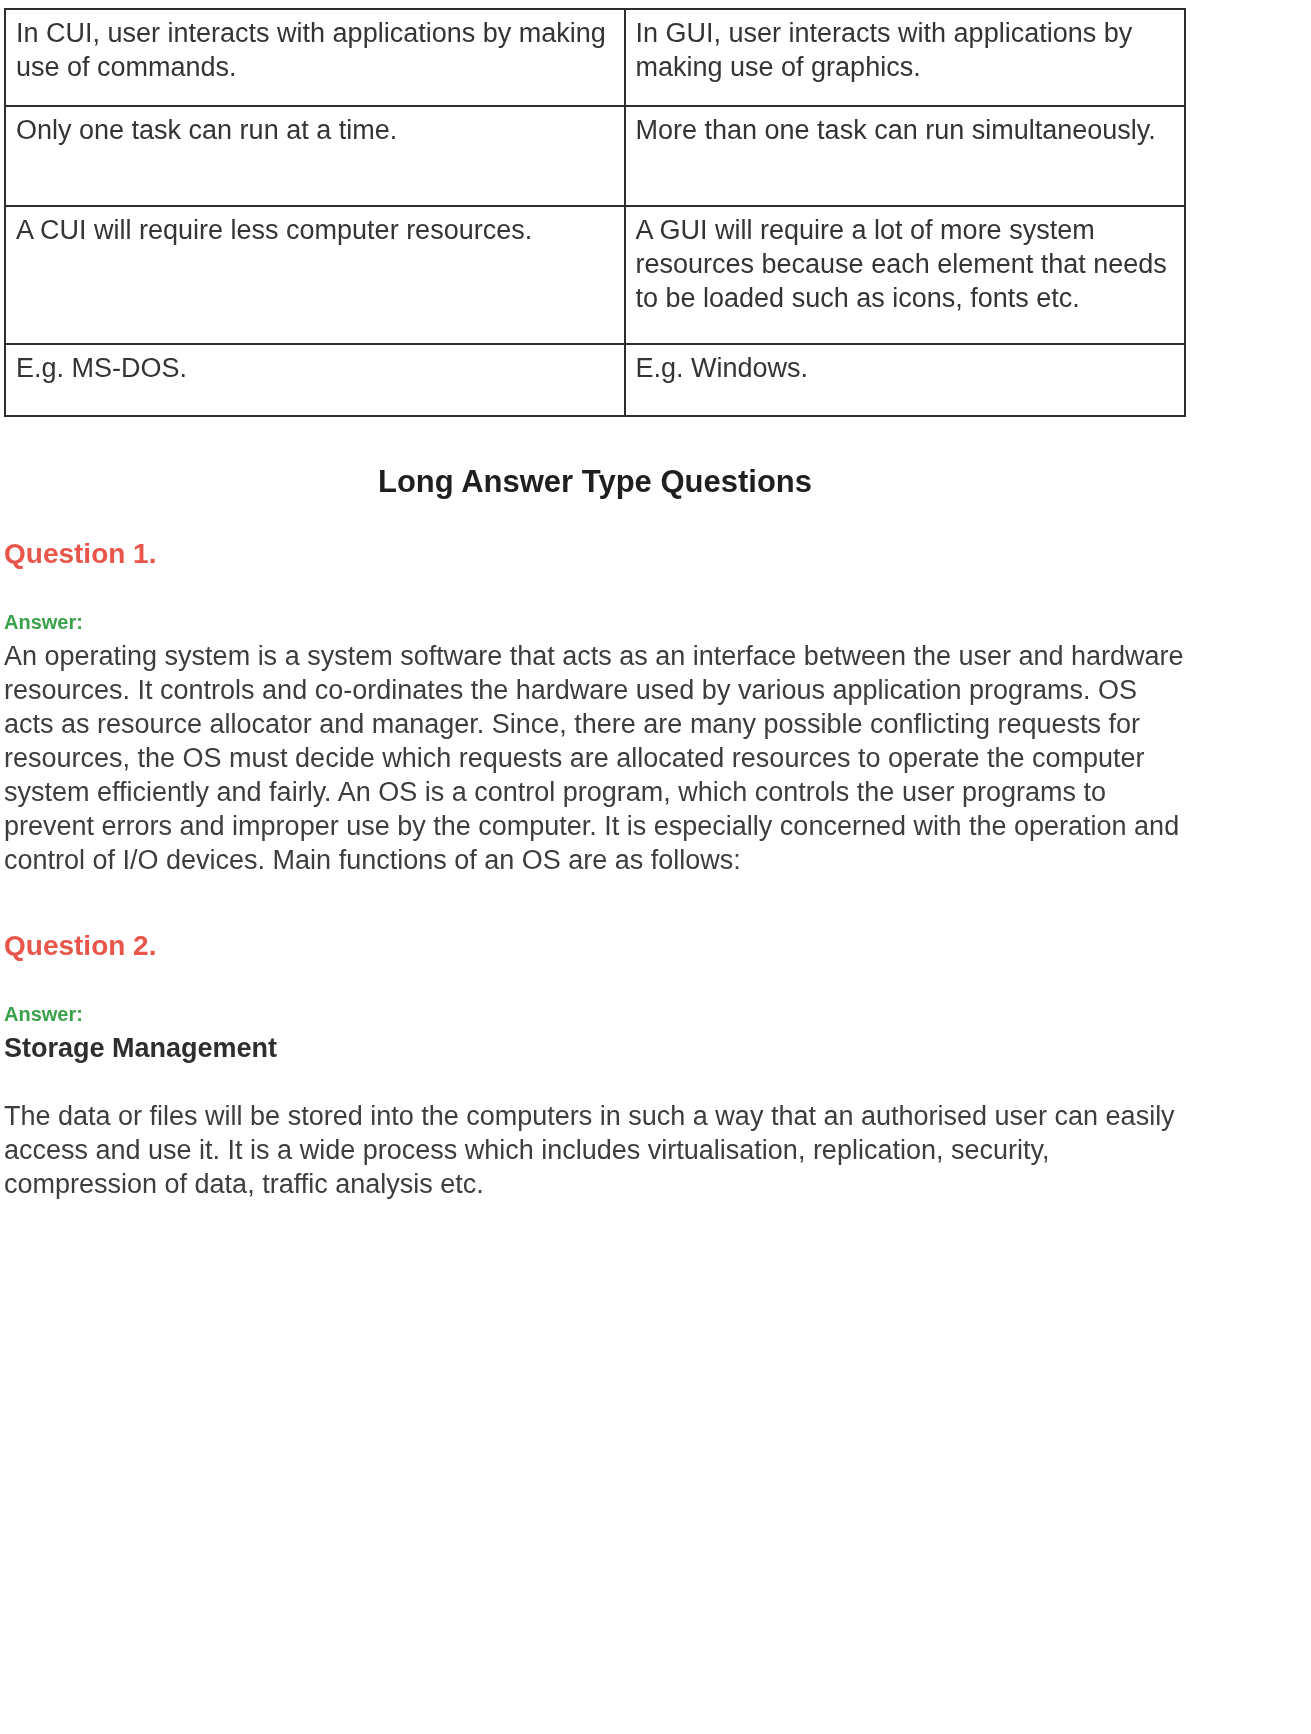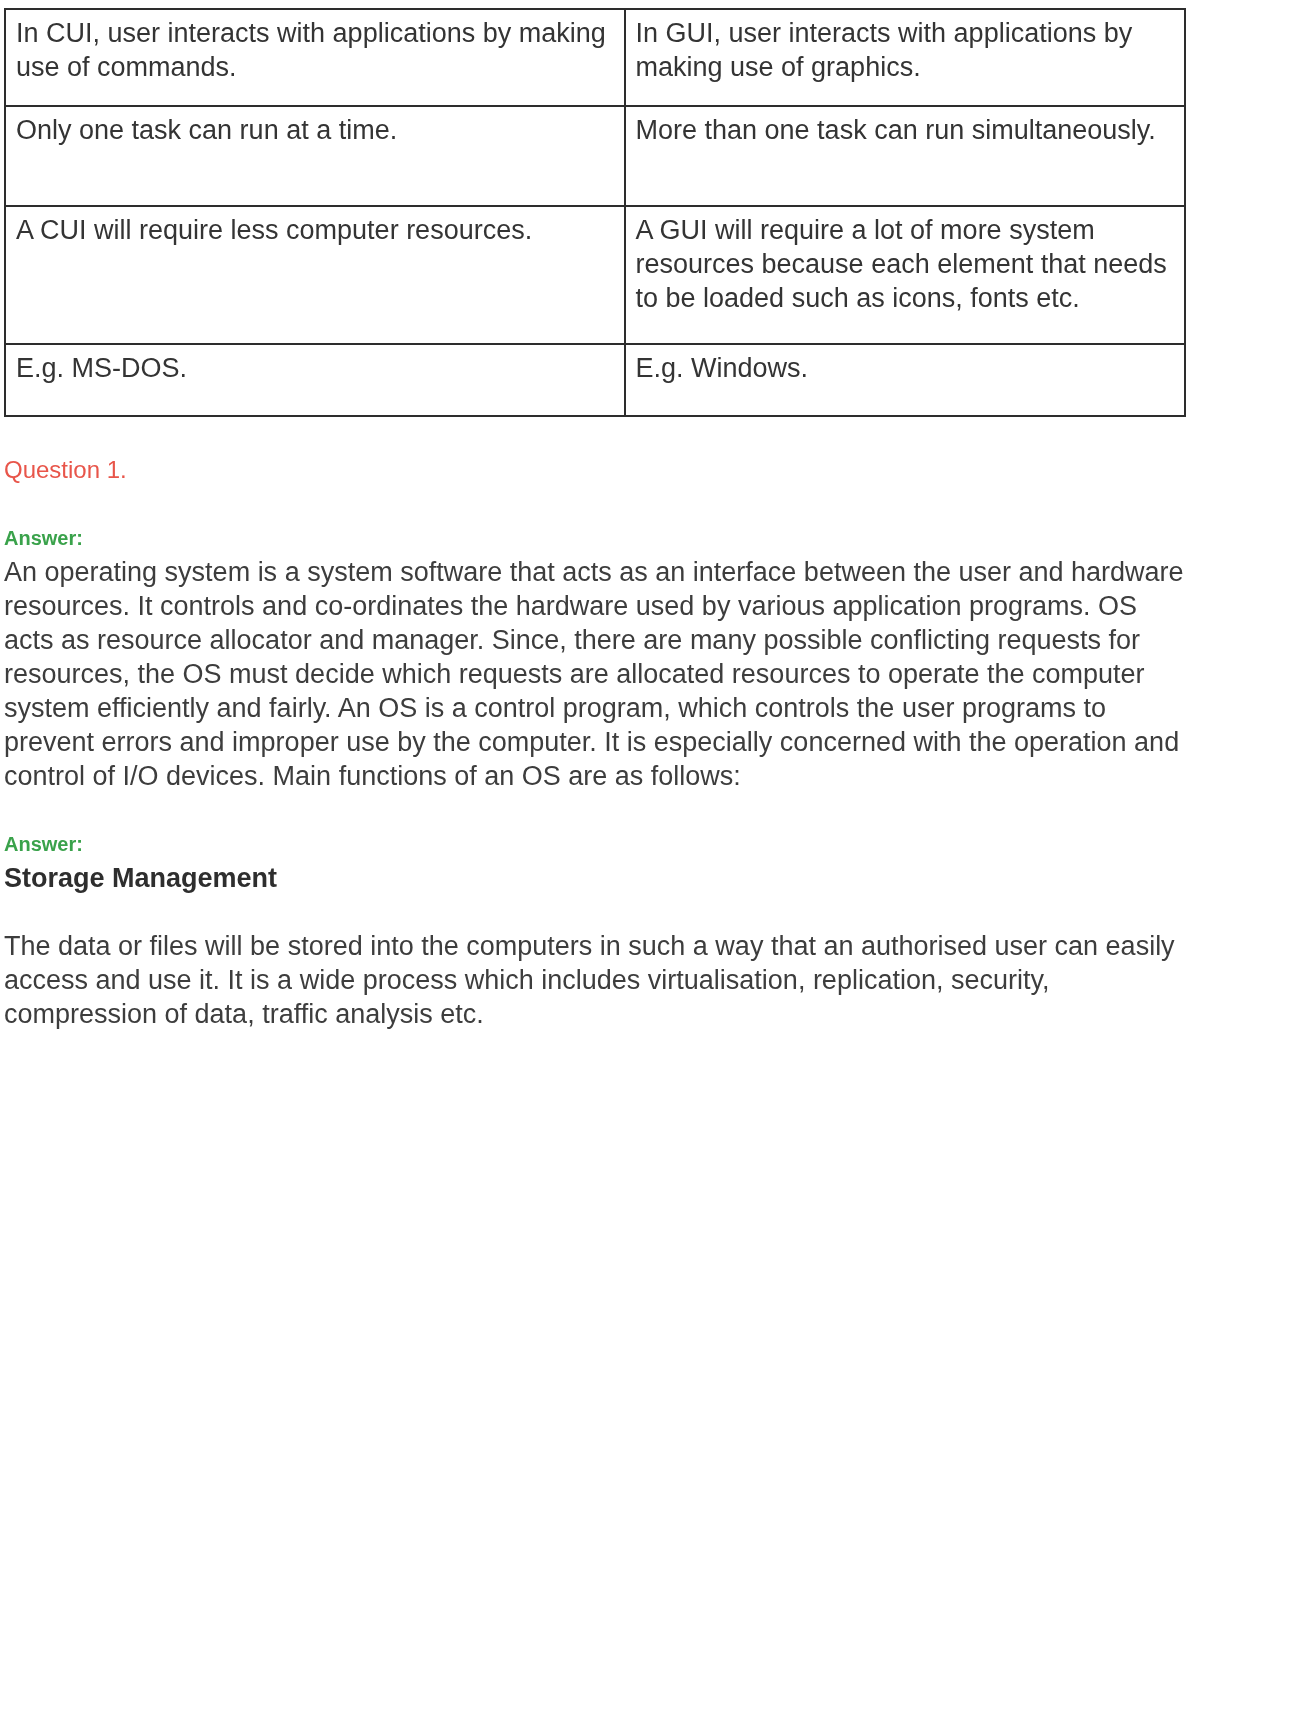--- a/index.html
+++ b/index.html
@@ -36,22 +36,22 @@
   .section-title {
     margin: 46px 0 0 0;
     text-align: center;
     font-weight: bold;
     font-size: 31px;
     line-height: 38px;
     color: #1f1f1f;
   }
   .q-label {
     margin-top: 36px;
-    font-weight: normal;
-    font-size: 24px;
+    font-weight: bold;
+    font-size: 28px;
     color: var(--question, #e8554a);
   }
   .q-label.q2 { margin-top: 52px; }
   .a-label {
     margin-top: 34px;
     font-weight: bold;
     font-size: 20px;
     color: var(--answer, #3aa24b);
   }
   p { margin: 0; }
@@ -87,25 +87,27 @@
         <td>A CUI will require less computer resources.</td>
         <td>A GUI will require a lot of more system resources because each element that needs to be loaded such as icons, fonts etc.</td>
       </tr>
       <tr class="r4">
         <td>E.g. MS-DOS.</td>
         <td>E.g. Windows.</td>
       </tr>
     </tbody>
   </table>
 
+  <div class="section-title">Long Answer Type Questions</div>
 
   <div class="q-label">Question 1.</div>
 
   <div class="a-label">Answer:</div>
   <p>An operating system is a system software that acts as an interface between the user and hardware resources. It controls and co-ordinates the hardware used by various application programs. OS acts as resource allocator and manager. Since, there are many possible conflicting requests for resources, the OS must decide which requests are allocated resources to operate the computer system efficiently and fairly. An OS is a control program, which controls the user programs to prevent errors and improper use by the computer. It is especially concerned with the operation and control of I/O devices. Main functions of an OS are as follows:</p>
 
 
+  <div class="q-label q2">Question 2.</div>
 
   <div class="a-label">Answer:</div>
   <div class="bold-line">Storage Management</div>
   <p class="para-gap">The data or files will be stored into the computers in such a way that an authorised user can easily access and use it. It is a wide process which includes virtualisation, replication, security, compression of data, traffic analysis etc.</p>
 
 </div>
 
 </body></html>

